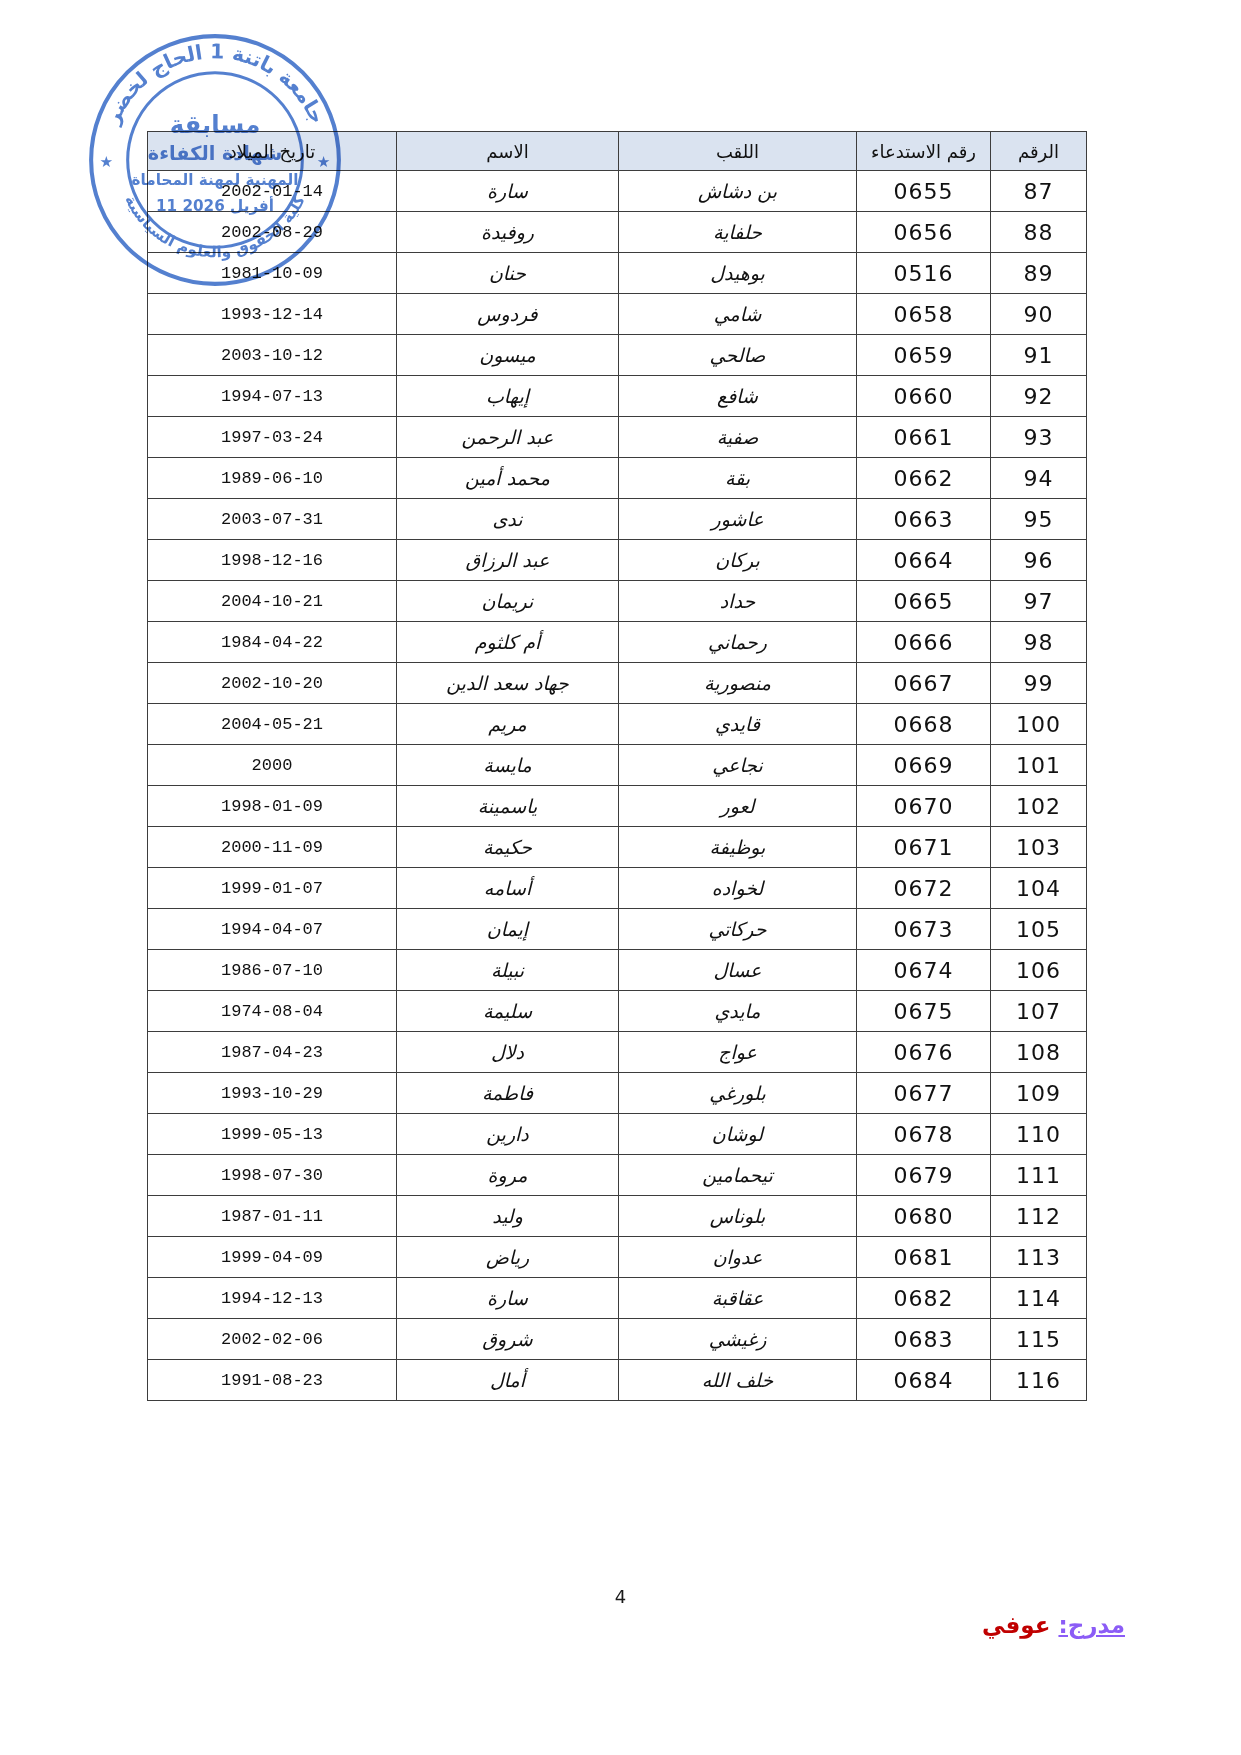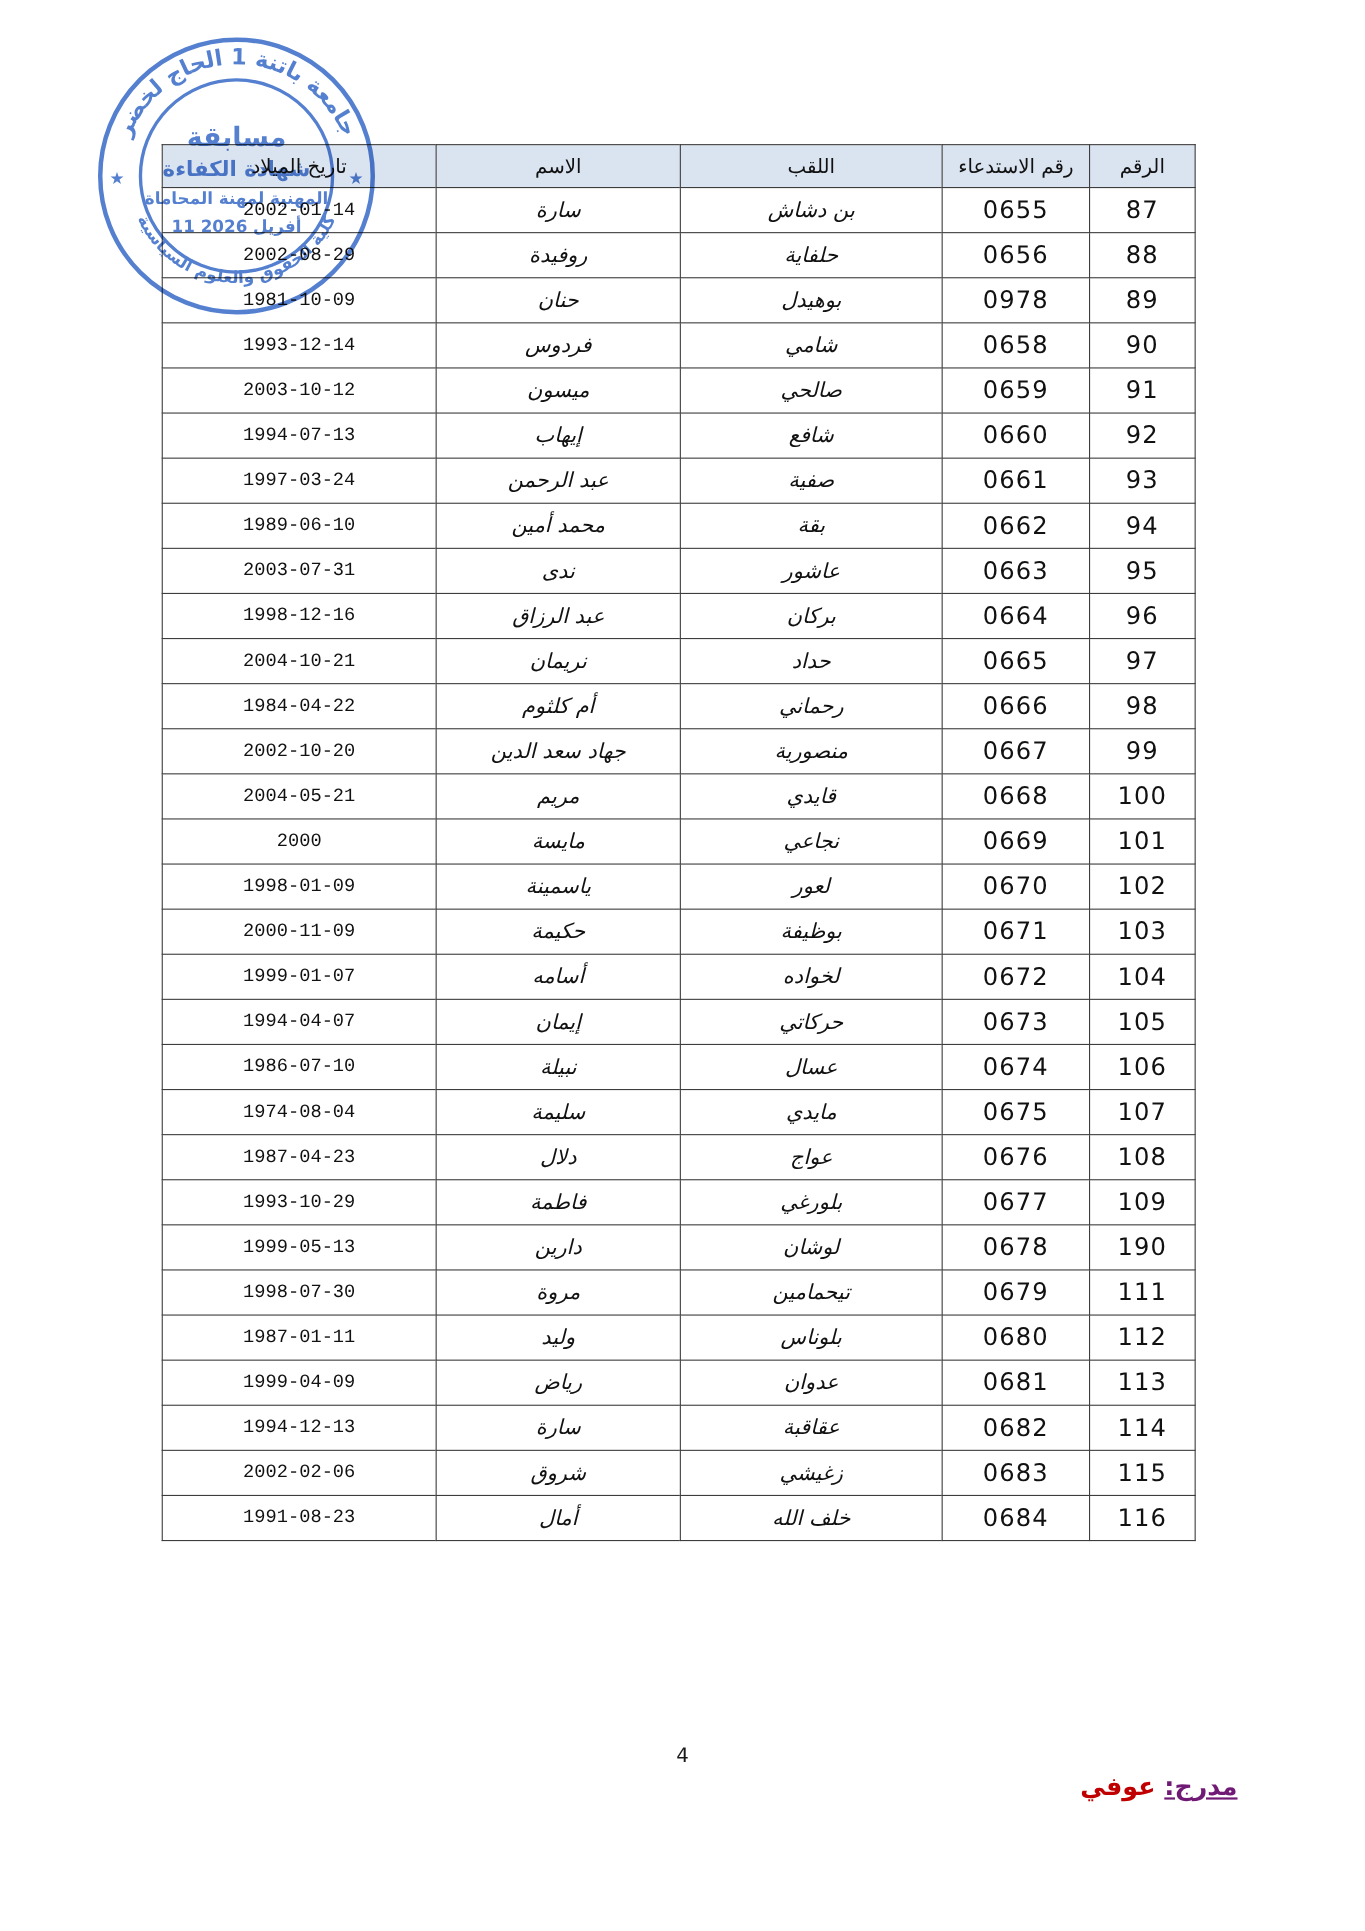--- a/index.html
+++ b/index.html
@@ -47,21 +47,21 @@
 
   
   .page-number{
     position:absolute;left:0;top:1586px;width:1241px;
     text-align:center;font-size:18px;color:#1a1a1a;
   }
   .signature{
     position:absolute;right:116px;top:1612px;
     direction:rtl;font-size:23px;font-weight:bold;white-space:nowrap;
   }
-  .signature .sig-label{color:#701a75;text-decoration:underline;}
+  .signature .sig-label{color:#8b5cf6;text-decoration:underline;}
   .signature .sig-name{color:var(--red);}
 </style>
 </head>
 <body>
 
 <table class="doc-table">
   <colgroup>
     <col style="width:96px">
     <col style="width:134px">
     <col style="width:238px">
@@ -87,21 +87,21 @@
       </tr>
       <tr>
         <td class="col-num">88</td>
         <td class="col-call">0656</td>
         <td class="col-surname">حلفاية</td>
         <td class="col-name">روفيدة</td>
         <td class="col-dob">2002-08-29</td>
       </tr>
       <tr>
         <td class="col-num">89</td>
-        <td class="col-call">0978</td>
+        <td class="col-call">0516</td>
         <td class="col-surname">بوهيدل</td>
         <td class="col-name">حنان</td>
         <td class="col-dob">1981-10-09</td>
       </tr>
       <tr>
         <td class="col-num">90</td>
         <td class="col-call">0658</td>
         <td class="col-surname">شامي</td>
         <td class="col-name">فردوس</td>
         <td class="col-dob">1993-12-14</td>
@@ -233,21 +233,21 @@
         <td class="col-dob">1987-04-23</td>
       </tr>
       <tr>
         <td class="col-num">109</td>
         <td class="col-call">0677</td>
         <td class="col-surname">بلورغي</td>
         <td class="col-name">فاطمة</td>
         <td class="col-dob">1993-10-29</td>
       </tr>
       <tr>
-        <td class="col-num">190</td>
+        <td class="col-num">110</td>
         <td class="col-call">0678</td>
         <td class="col-surname">لوشان</td>
         <td class="col-name">دارين</td>
         <td class="col-dob">1999-05-13</td>
       </tr>
       <tr>
         <td class="col-num">111</td>
         <td class="col-call">0679</td>
         <td class="col-surname">تيحمامين</td>
         <td class="col-name">مروة</td>

